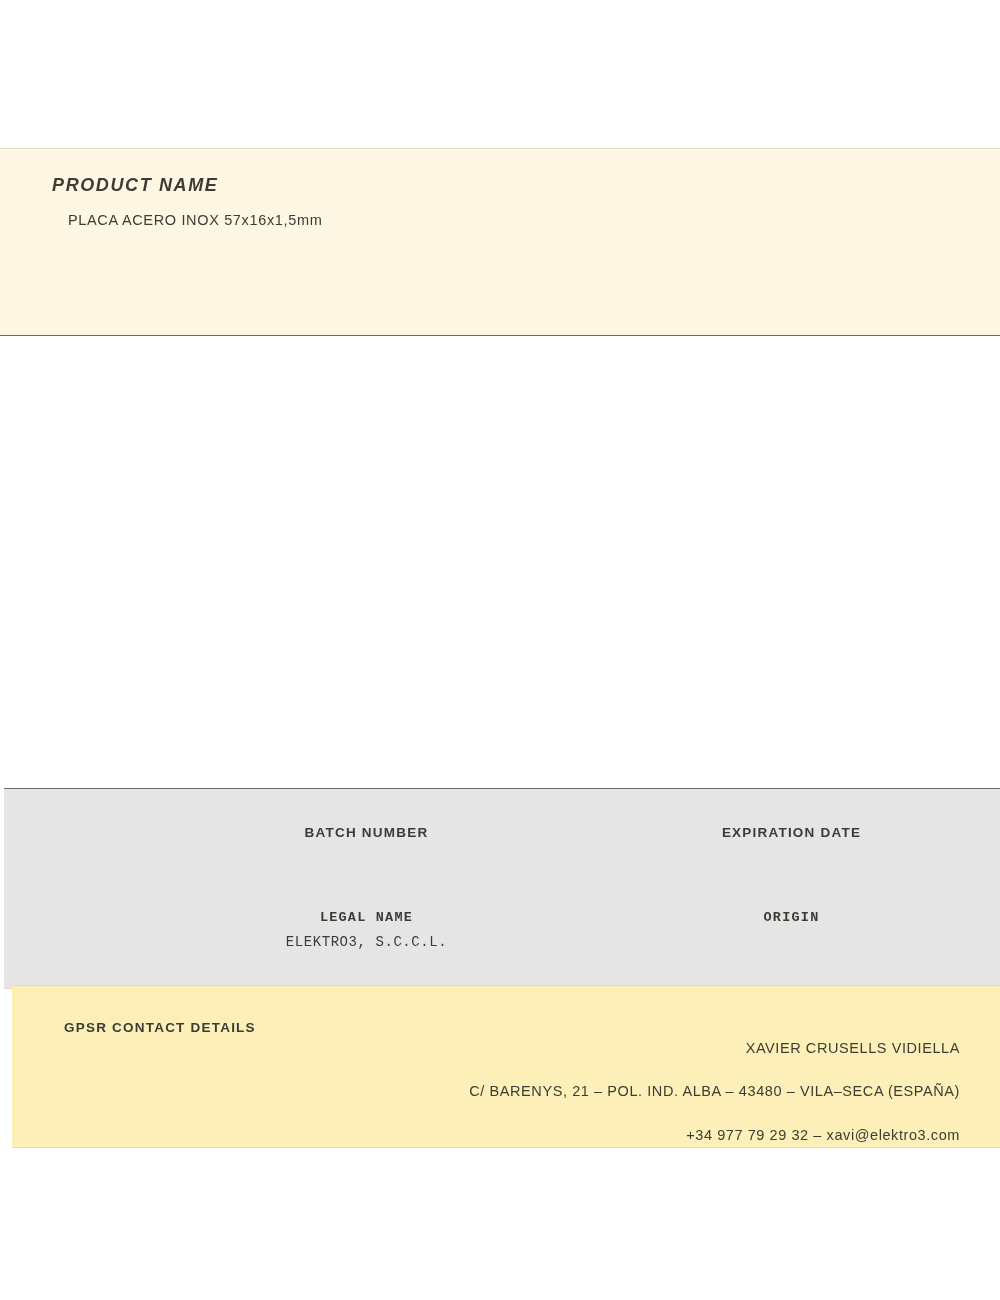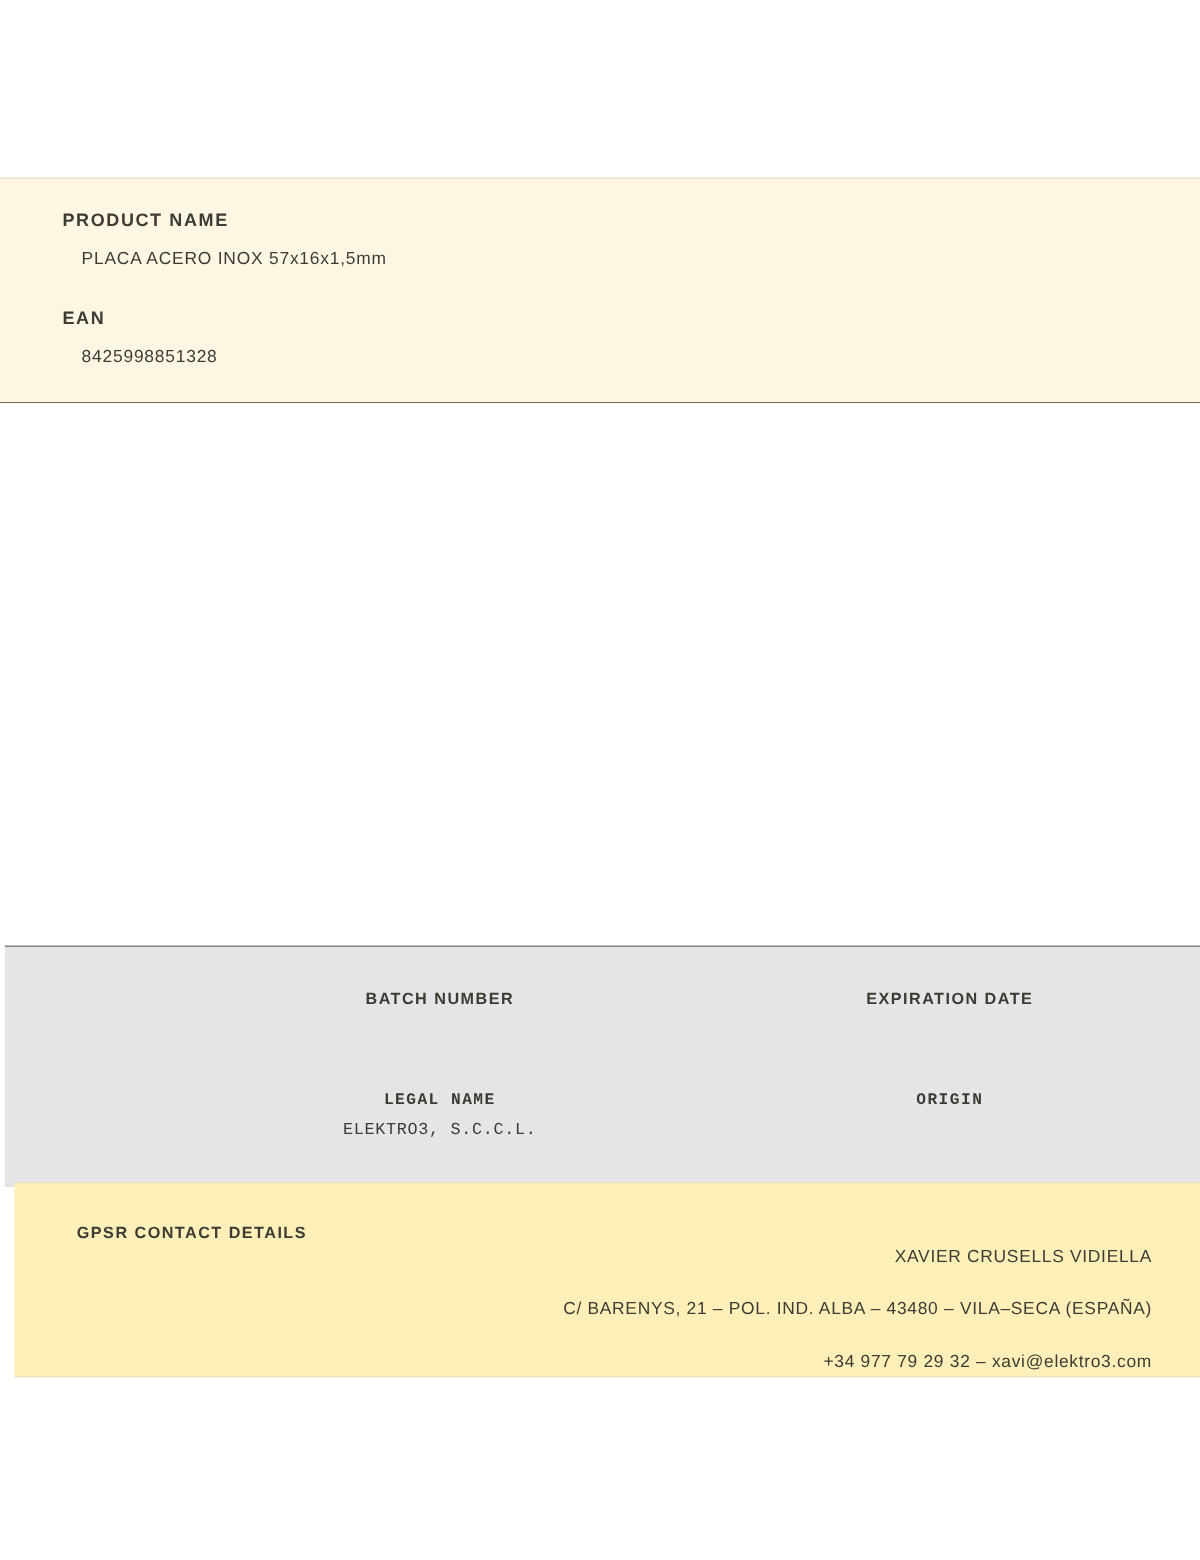--- a/index.html
+++ b/index.html
@@ -33,25 +33,26 @@
     height: 188px;
     background: #fdf6e3;
     border-top: 1px solid #e6dcc2;
     border-bottom: 1px solid #6e6a5f;
     box-sizing: border-box;
   }
   .product-inner {
     padding: 26px 52px 0 52px;
   }
   .field-label {
-    font-size: 15px;
+    font-size: 18px;
     font-weight: bold;
     letter-spacing: 0.09em;
     color: #3c3c35;
     margin: 0 0 10px 0;
+    font-style: italic;
   }
   .field-value {
     font-size: 14.5px;
     letter-spacing: 0.045em;
     color: #3c3c35;
     margin: 16px;
   }
   .field-group + .field-group {
     margin-top: 33px;
   }
@@ -152,24 +153,20 @@
 <body>
 
 <div class="page">
 
   <div class="product-block">
     <div class="product-inner">
       <div class="field-group">
         <div class="field-label">PRODUCT NAME</div>
         <div class="field-value">PLACA ACERO INOX 57x16x1,5mm</div>
       </div>
-      <div class="field-group">
-        <div class="field-label">EAN</div>
-        <div class="field-value">8425998851328</div>
-      </div>
     </div>
   </div>
 
   <div class="middle-gap"></div>
 
   <div class="details-block">
     <div class="details-grid details-row-1">
       <div class="spacer-cell"></div>
       <div>
         <div class="col-head">BATCH NUMBER</div>

